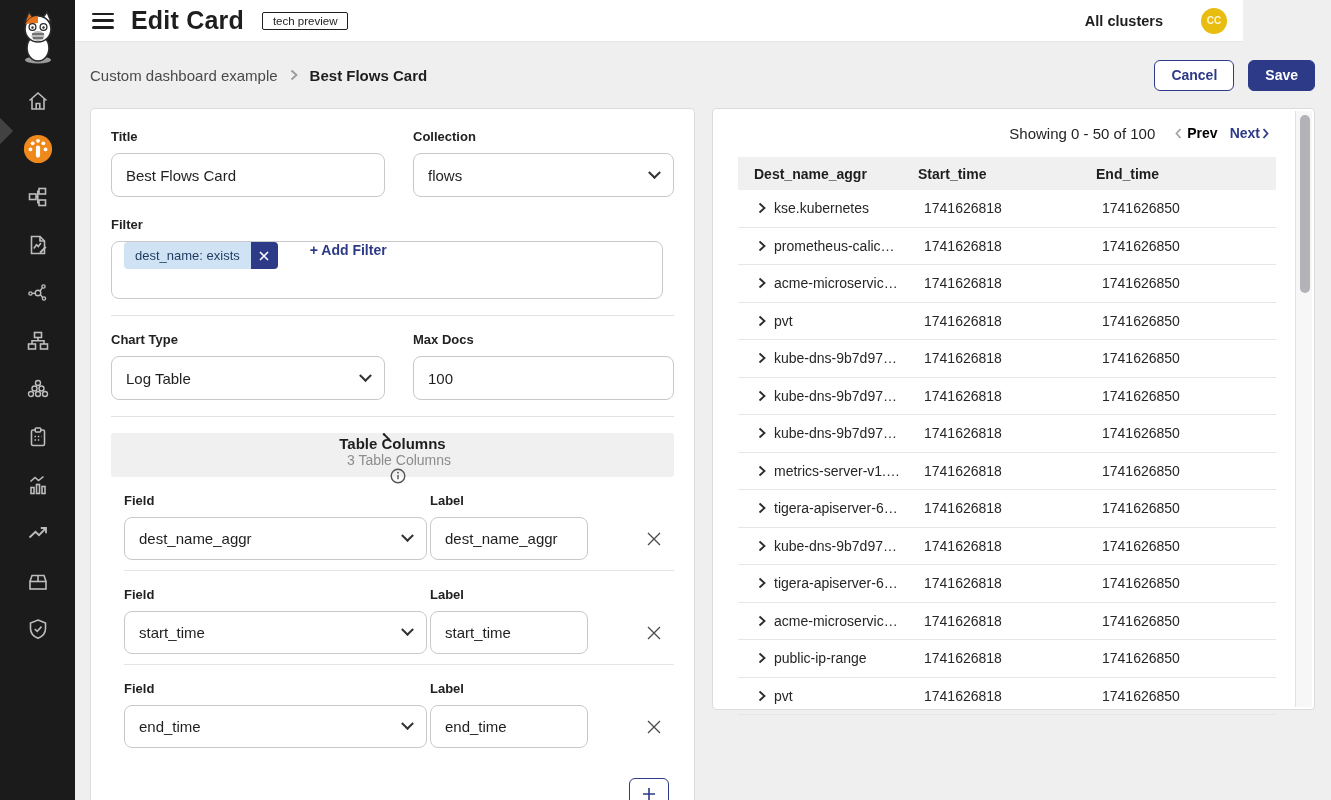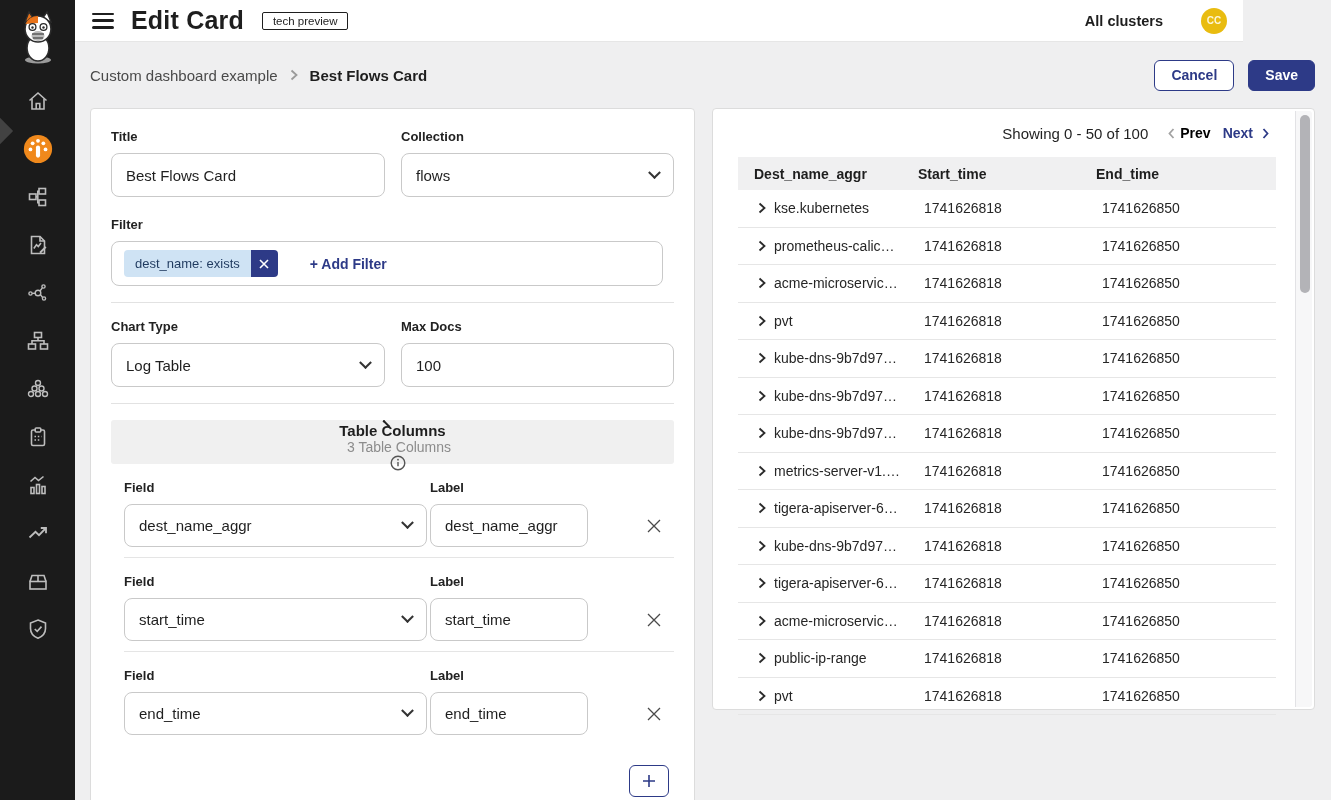--- a/index.html
+++ b/index.html
@@ -30,27 +30,27 @@
   .crumb-sep { margin:0 12px; display:flex; align-items:center; }
   .crumb-current { font-size:15px; font-weight:700; color:#1e1e1e; }
   .crumb-actions { margin-left:auto; display:flex; gap:14px; }
   .btn { font-family:inherit; font-size:14px; font-weight:600; border-radius:6px; padding:0 16px; height:31px; cursor:pointer; }
   .btn-cancel { background:#fff; color:#2d3a87; border:1.5px solid #2d3a87; }
   .btn-save { background:#2d3a87; color:#fff; border:1.5px solid #2d3a87; }
 
   
   .card { background:#fff; border:1px solid #dcdcdc; border-radius:4px; position:absolute; }
   .form-card { left:90px; top:108px; width:605px; height:712px; padding:20px; }
-  .fgrid { display:grid; grid-template-columns:274px 1fr; column-gap:16px; }
+  .fgrid { display:grid; grid-template-columns:274px 1fr; column-gap:28px; }
   .flabel { font-size:13px; font-weight:700; color:#222; margin-bottom:9px; display:block; }
   .tinput { width:100%; height:44px; border:1px solid #c9c9c9; border-radius:8px; font-family:inherit; font-size:15px; color:#1f1f1f; padding:0 14px; outline:none; background:#fff; }
   .select { height:44px; border:1px solid #c9c9c9; border-radius:8px; display:flex; align-items:center; padding:0 14px; font-size:15px; color:#1f1f1f; cursor:pointer; background:#fff; }
   .select .chev { margin-left:auto; width:9px; height:9px; border-right:2px solid #333; border-bottom:2px solid #333; transform:rotate(45deg) translate(-2px,-2px); }
   .filter-sec { margin-top:20px; }
-  .filter-box { height:45px; border:1px solid #c9c9c9; border-radius:8px; display:flex; align-items:center; padding:0 12px; width:552px;margin-top:9px; }
+  .filter-box { height:58px; border:1px solid #c9c9c9; border-radius:8px; display:flex; padding:0 12px; width:552px;margin-top:9px; }
   .chip { display:flex; align-items:stretch; height:27px; cursor:default; }
   .chip-text { background:#cfe3f4; color:#1f3a5f; font-size:13px; display:flex; align-items:center; padding:0 11px; border-radius:4px 0 0 4px; }
   .chip-x { background:#2d3a87; width:27px; border-radius:0 4px 4px 0; display:flex; align-items:center; justify-content:center; cursor:pointer; }
   .add-filter { margin-left:32px; color:#2d3a87; font-size:14px; font-weight:600; cursor:pointer; }
   .divider { height:1px; background:#e2e2e2; margin:16px 0; }
   .tc-bar { background:#f0f0f0; height:44px; border-radius:3px; display:flex; align-items:center; padding:0 15px; margin-top:16px; cursor:pointer;flex-direction:column; }
   .chev-up { width:9px; height:9px; border-right:2.2px solid #222; border-bottom:2.2px solid #222; transform:rotate(-135deg) translate(-2px,-2px); margin-right:13px; }
   .tc-title { font-size:15px; font-weight:700; color:#1e1e1e; }
   .tc-count { font-size:14px; color:#8c8c8c; margin-left:13px; }
   .info-ic { margin-left:10px; display:flex; cursor:pointer; }
@@ -62,21 +62,21 @@
   .add-col { margin-top:30px; display:flex; justify-content:flex-end; padding-right:5px; }
   .plus-btn { width:40px; height:32px; border:1.5px solid #2d3a87; border-radius:6px; background:#fff; display:flex; align-items:center; justify-content:center; cursor:pointer; }
 
   
   .preview-card { left:712px; top:108px; width:603px; height:602px; }
   .vscroll { position:absolute; right:2px; top:2px; bottom:2px; width:17px; background:#f7f7f8; border-left:1px solid #e2e2e5; border-radius:0 3px 3px 0; }
   .vthumb { position:absolute; left:3.5px; top:4px; width:10px; height:178px; background:#b3b3b7; border-radius:5px; cursor:grab; }
   .pag-row { height:48px; display:flex; align-items:center; justify-content:flex-end; padding-right:45px; gap:12px; }
   .showing { font-size:15px; font-weight:500; color:#1f1f1f; }
   .pg-prev { display:flex; align-items:center; gap:5px; color:#000000; font-size:14px; font-weight:600; cursor:pointer; margin-left:8px; }
-  .pg-next { display:flex; align-items:center; gap:9px; color:#2d3a87; font-size:14px; font-weight:700; cursor:pointer; }
+  .pg-next { display:flex; align-items:center; gap:2px; color:#2d3a87; font-size:14px; font-weight:700; cursor:pointer; }
   .ptable { margin-left:25px; width:538px; }
   .thead { display:grid; grid-template-columns:180px 178px 1fr; background:#f0f0f1; height:33px; align-items:center; }
   .th { font-size:14px; font-weight:700; color:#1e1e1e; }
   .th:first-child { padding-left:16px; }
   .trow { display:grid; grid-template-columns:180px 178px 1fr; height:37.5px; align-items:center; border-bottom:1px solid #e6e6e6; cursor:pointer; }
   .td { font-size:14px; color:#262626; padding-left:6px; white-space:nowrap; }
   .td-name { display:flex; align-items:center; gap:8px; padding-left:20px; }
   .tname { max-width:128px; overflow:hidden; text-overflow:ellipsis; }
   .chevr { display:flex; flex:none; }
 </style>

